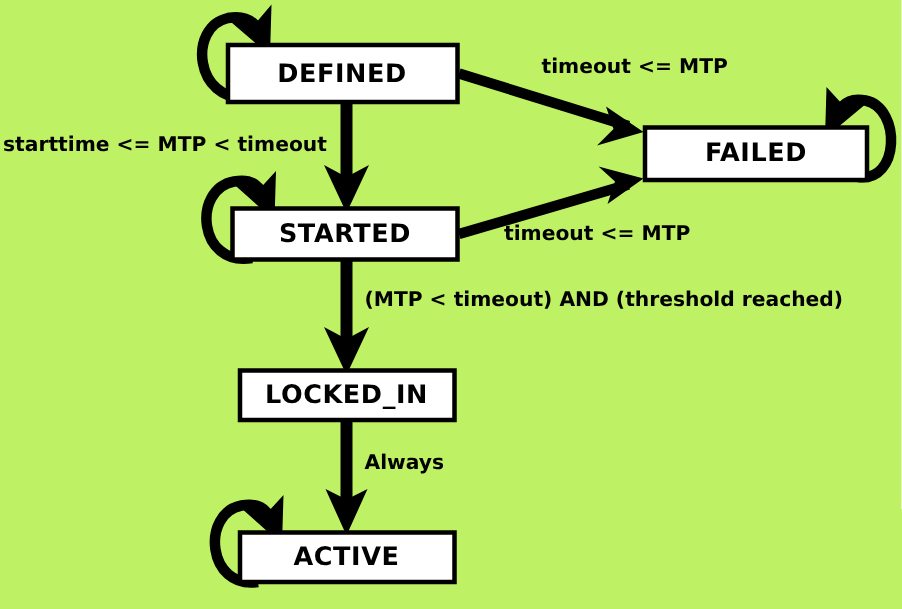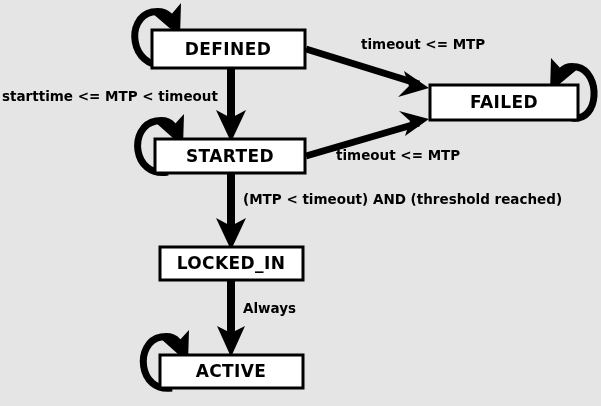--- a/index.html
+++ b/index.html
@@ -7,21 +7,21 @@
     padding: 0;
     background: #ffffff;
   }
   body {
     font-family: "DejaVu Sans", "Liberation Sans", sans-serif;
   }
   #canvas {
     position: relative;
     width: 601px;
     height: 406px;
-    background: #e5e5e5;
+    background: #bef264;
     overflow: hidden;
   }
   #diagram-svg {
     position: absolute;
     left: 0;
     top: 0;
     width: 601px;
     height: 406px;
   }
   .state-label {

